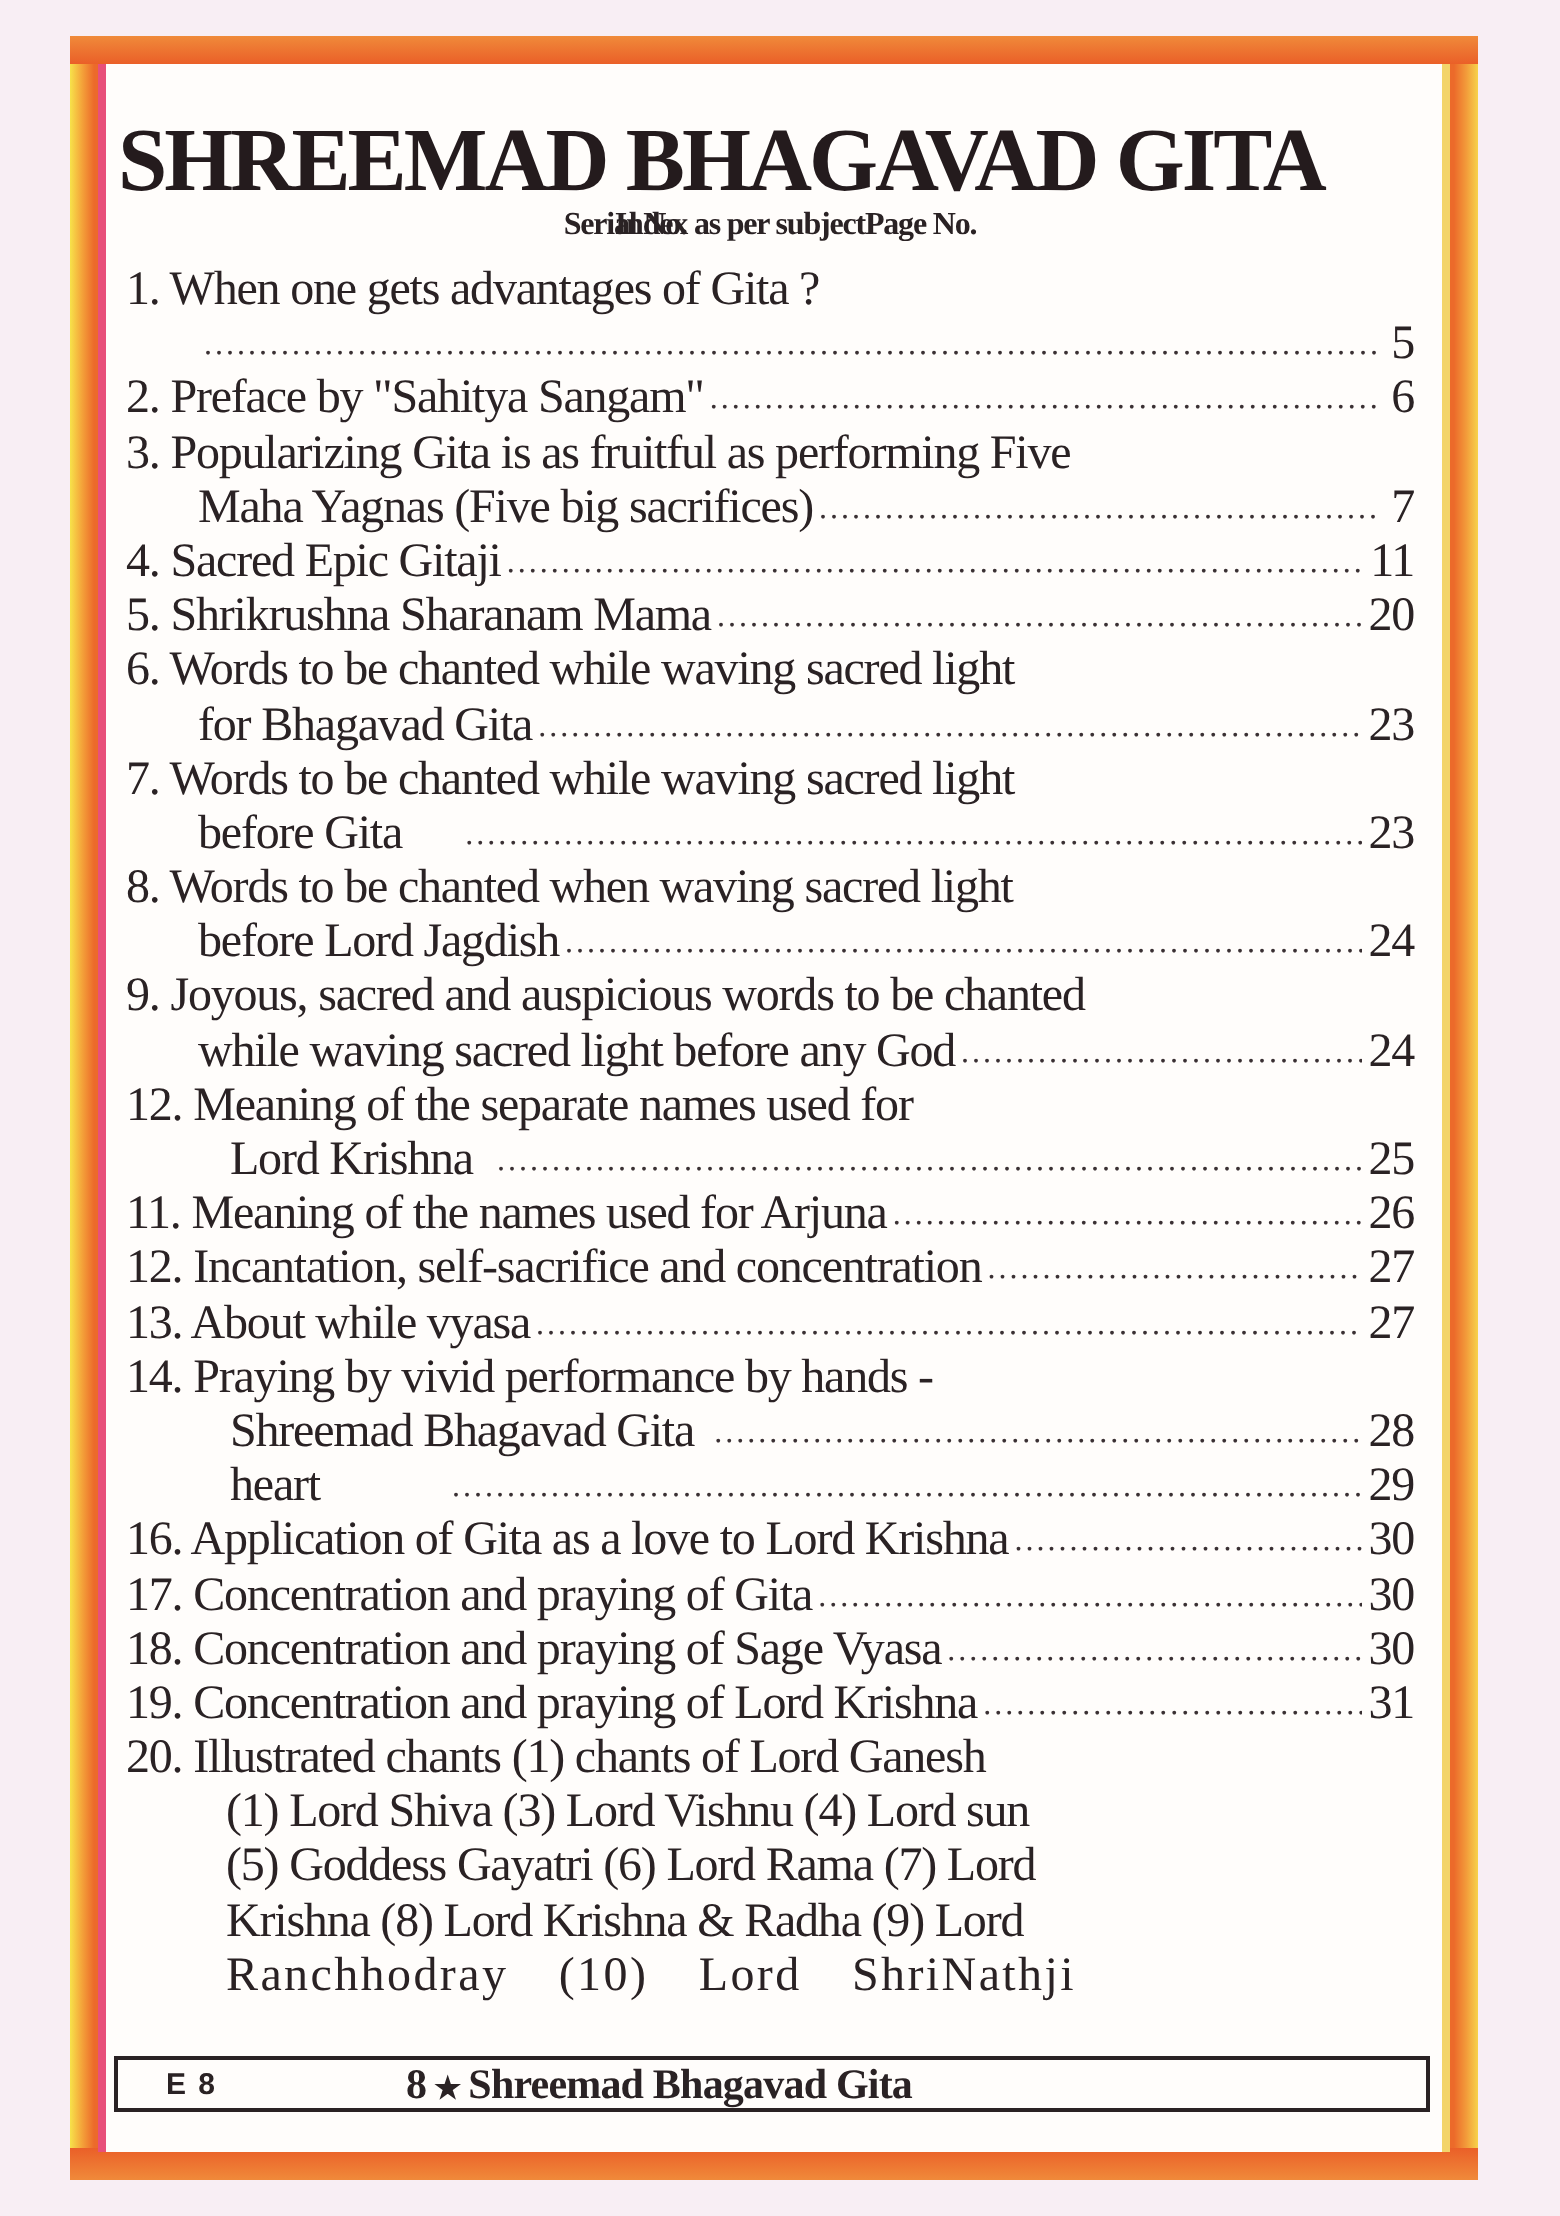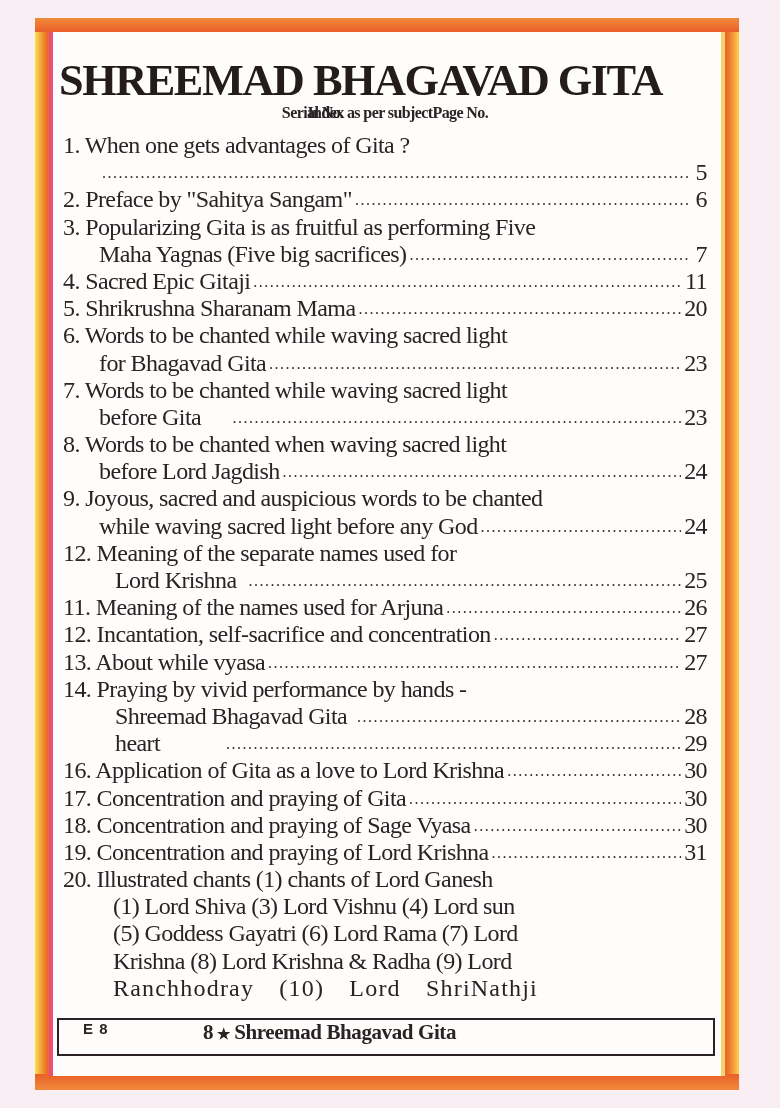--- a/index.html
+++ b/index.html
@@ -74,23 +74,23 @@
     content: "................................................................................................................................................................";
   }
   .ln .pg { flex: 0 0 auto; text-align: right; min-width: 14px; }
   .ind1 { padding-left: 36px; }
   .ind2 { padding-left: 52px; }
   .ind3 { padding-left: 50px; }
   .gap7 { display: inline-block; width: 56px; }
   .wide { letter-spacing: 1.2px; word-spacing: 18px; }
   .footer {
     position: absolute; left: 4px; right: 6px; bottom: 20px;
-    height: 38px;
+    height: 28px;
     border: 2px solid #2a2224;
-    display: flex; align-items: flex-start;
+    display: flex; align-items: center;
     box-sizing: border-box;
   }
   .footer .code {
     font-family: "Liberation Sans", "DejaVu Sans", sans-serif;
     font-weight: bold; font-size: 15px;
     margin-left: 24px; width: 120px;
     letter-spacing: 1px;
   }
   .footer .ftitle {
     font-weight: bold; font-size: 21px;

